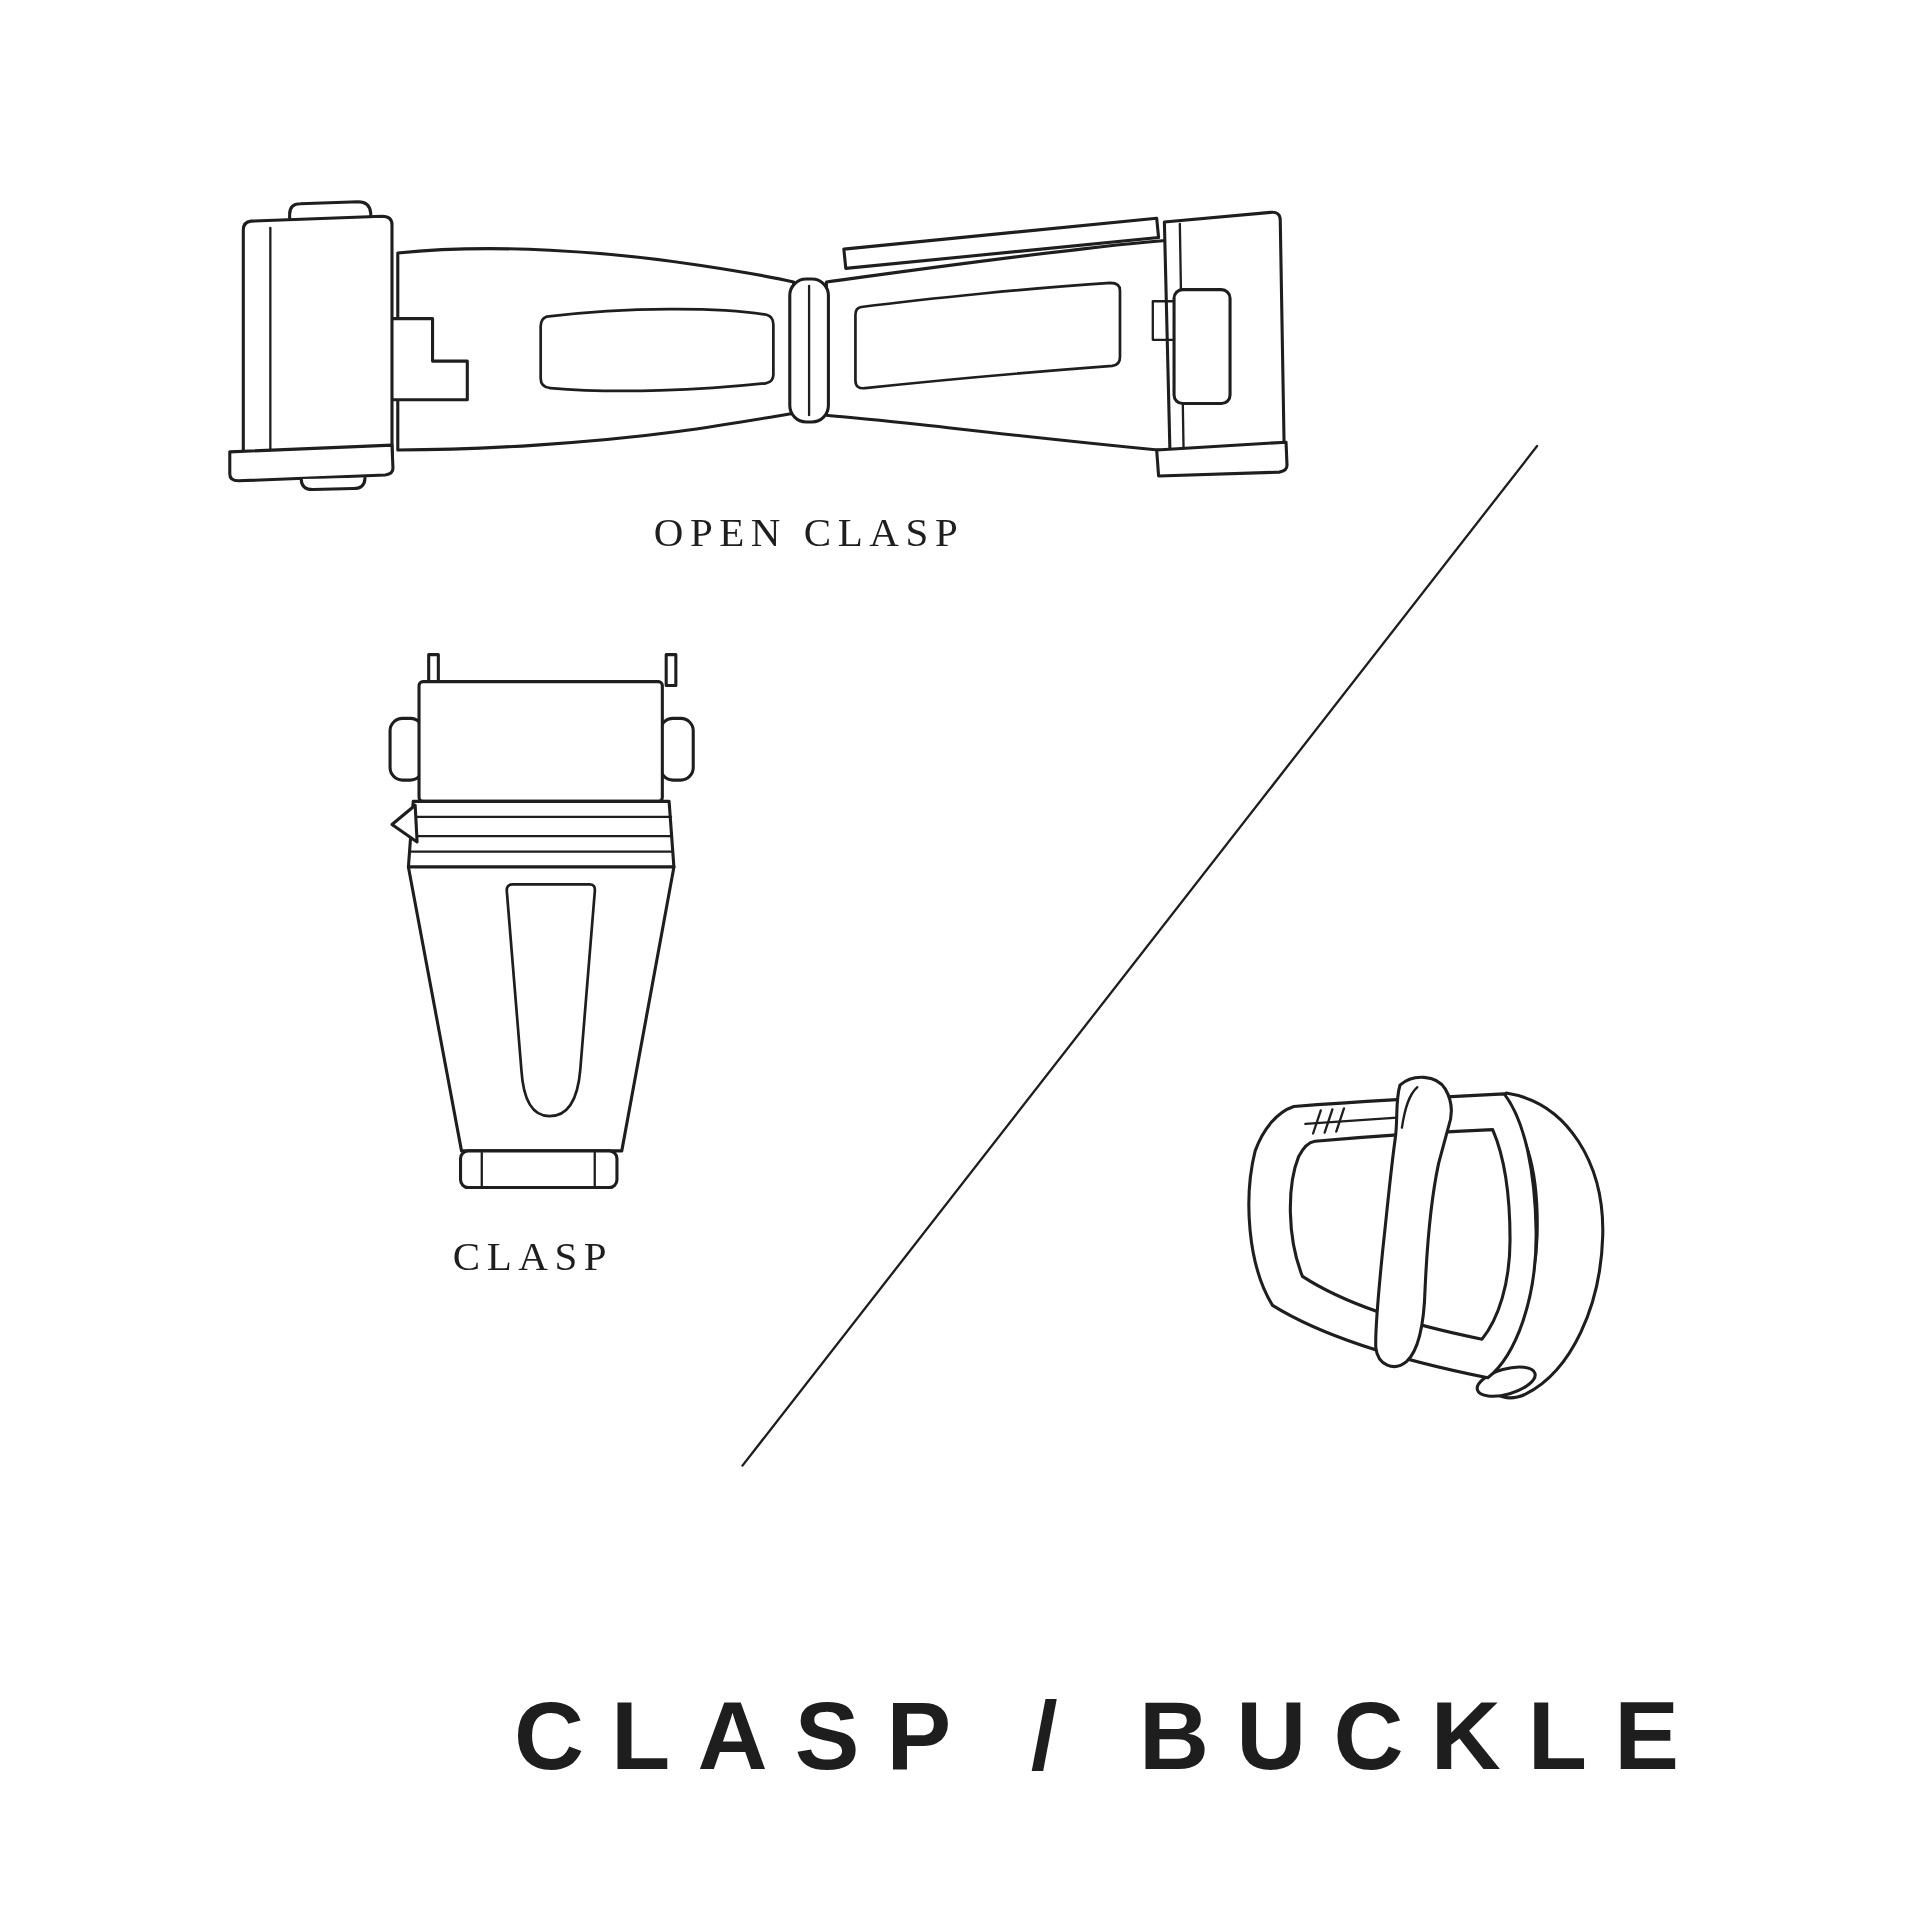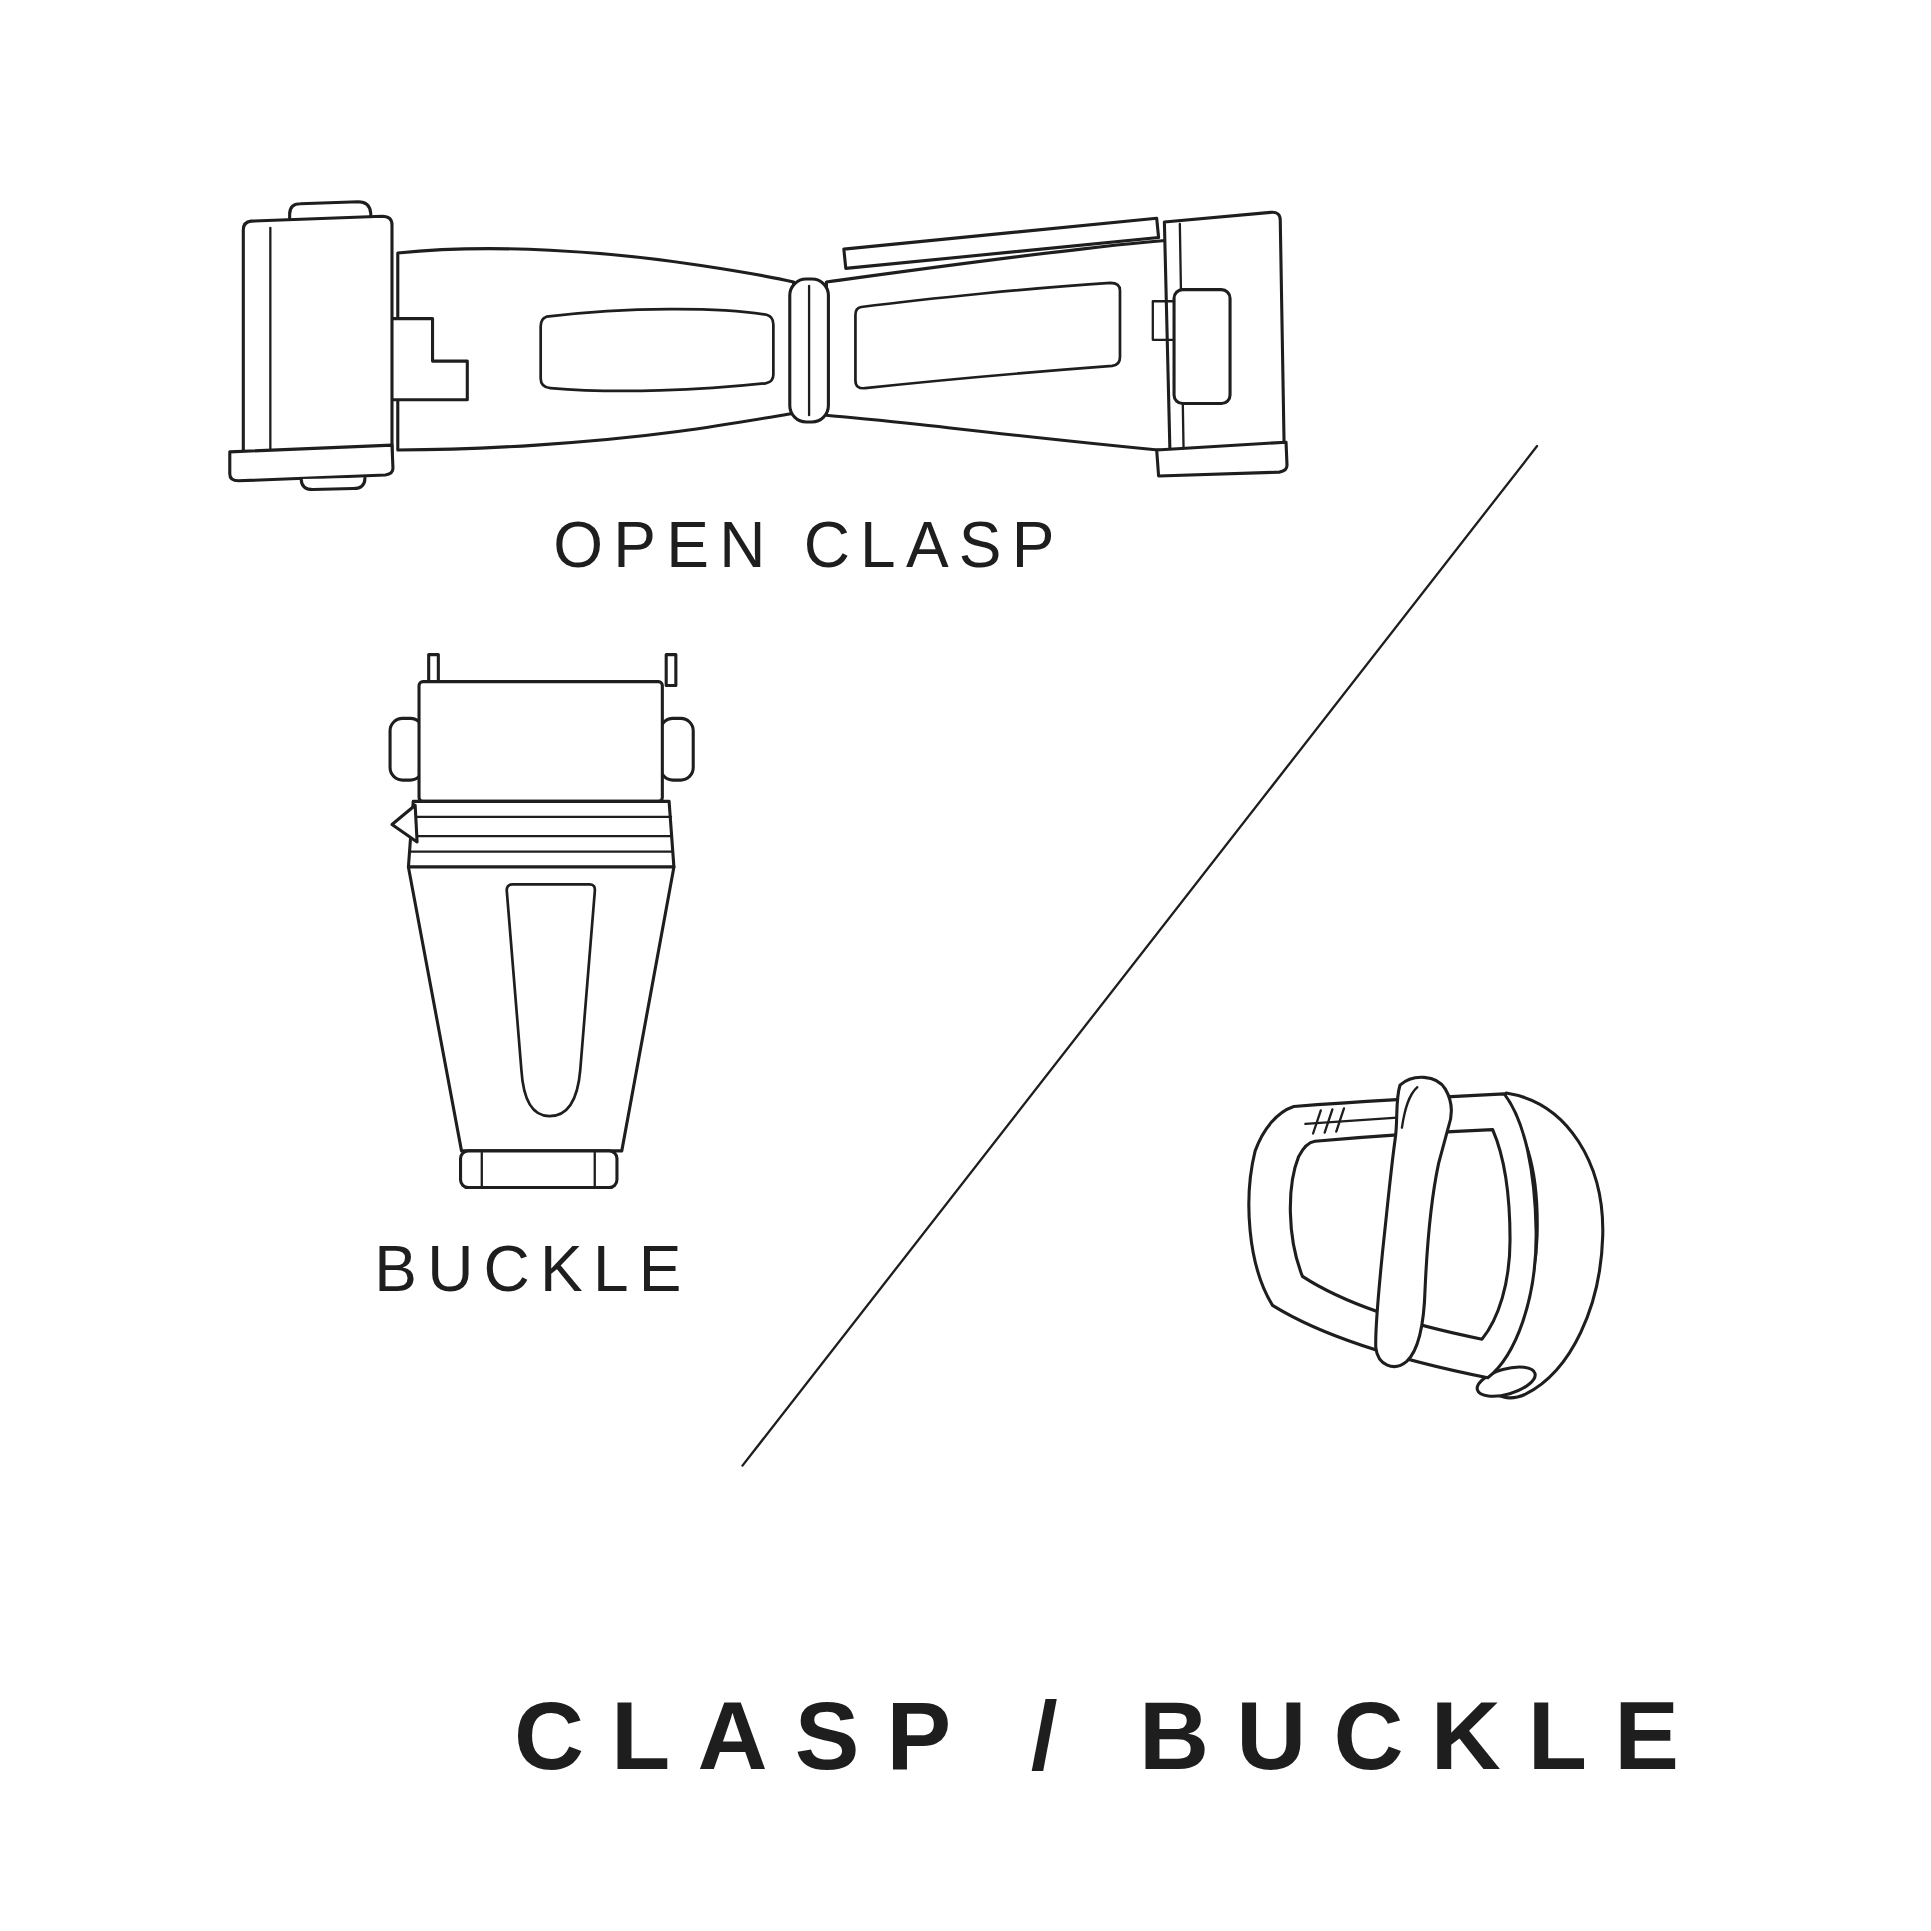--- a/index.html
+++ b/index.html
@@ -16,24 +16,25 @@
     font-family:"Liberation Sans", sans-serif;
   }
   svg{position:absolute;left:0;top:0;}
   .ln{fill:#ffffff;stroke:var(--line);stroke-width:3.2;stroke-linejoin:round;stroke-linecap:round;}
   .slot{fill:none;stroke:var(--line);stroke-width:2.8;stroke-linejoin:round;stroke-linecap:round;}
   .detail{fill:none;stroke:var(--line);stroke-width:2.4;stroke-linejoin:round;stroke-linecap:round;}
   .caption{
     position:absolute;
     transform:translateX(-50%);
     color:var(--text);
-    font-size:64px;
+    font-size:41px;
     letter-spacing:0.16em;
     white-space:nowrap;
     font-weight:400;
+    font-family:Liberation Serif, serif;
   }
   #open-clasp-caption{left:809px;top:508px;}
   #closed-caption{left:533px;top:1232px;}
   #page-title{
     position:absolute;
     left:1110px;top:1680px;
     transform:translateX(-50%);
     color:var(--text);
     font-size:97px;
     letter-spacing:0.28em;
@@ -113,17 +114,17 @@
       <path class="detail" d="M 1380 1149 L 1372 1173"></path>
       <path class="detail" d="M 1392 1148 L 1384 1172"></path>
       <circle class="ln" cx="1484" cy="1162" r="9"></circle>
 
       <path class="ln" d="M 1450 1124 C 1463 1112 1488 1113 1497 1128 C 1504 1140 1505 1154 1500 1168 L 1490 1205 C 1483 1238 1478 1290 1476 1335 C 1475 1370 1470 1398 1457 1410 C 1444 1421 1427 1414 1425 1396 C 1424 1378 1428 1336 1432 1296 C 1437 1250 1441 1208 1445 1180 C 1448 1160 1445 1140 1450 1124 Z"></path>
       <path class="detail" d="M 1452 1168 C 1455 1148 1459 1134 1468 1126"></path>
     </g>
   </svg>
 
   <div id="open-clasp-caption" class="caption">OPEN CLASP</div>
-  <div id="closed-caption" class="caption">BUCKLE</div>
+  <div id="closed-caption" class="caption">CLASP</div>
 
   <div id="page-title">CLASP / BUCKLE</div>
 </div>
 
 
 </body></html>

